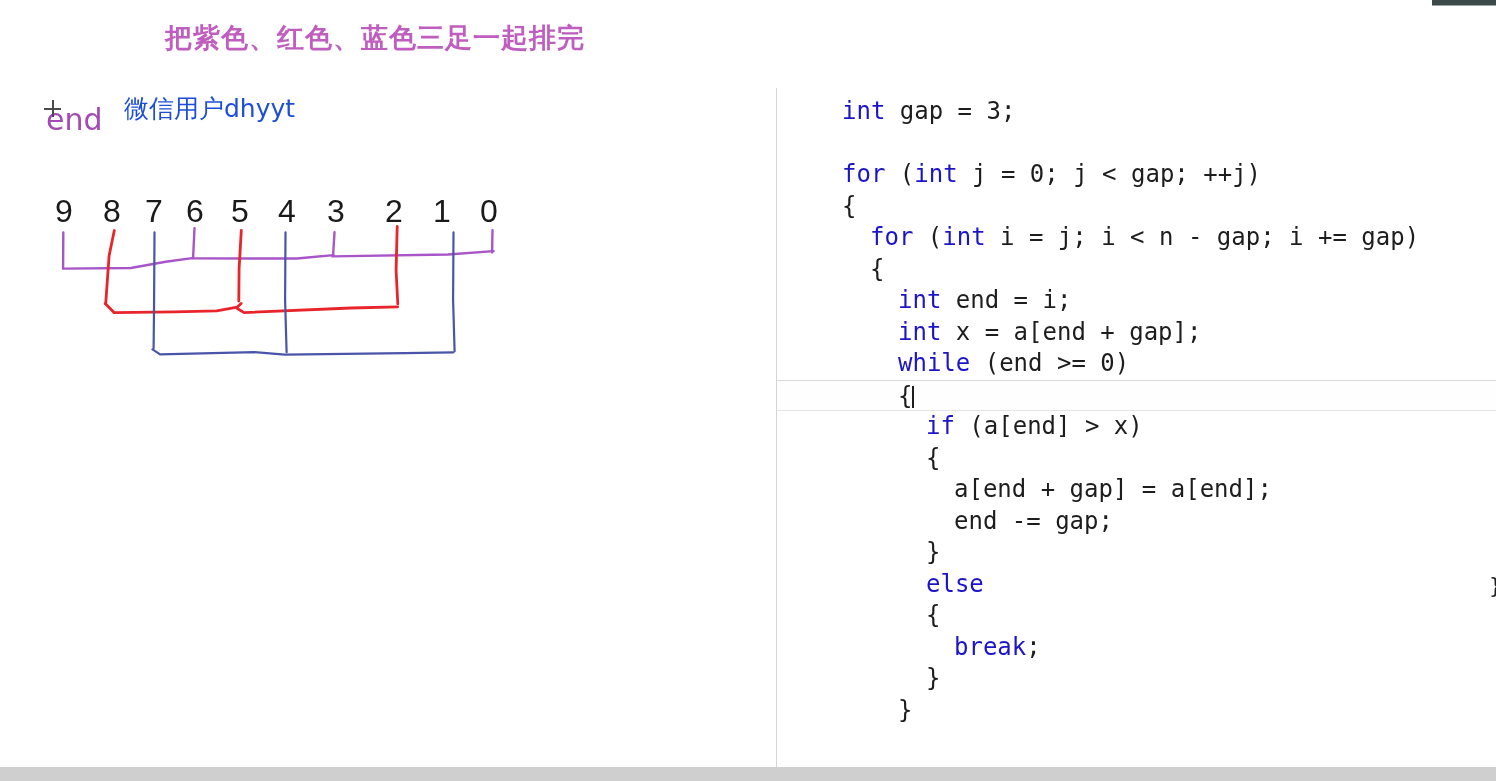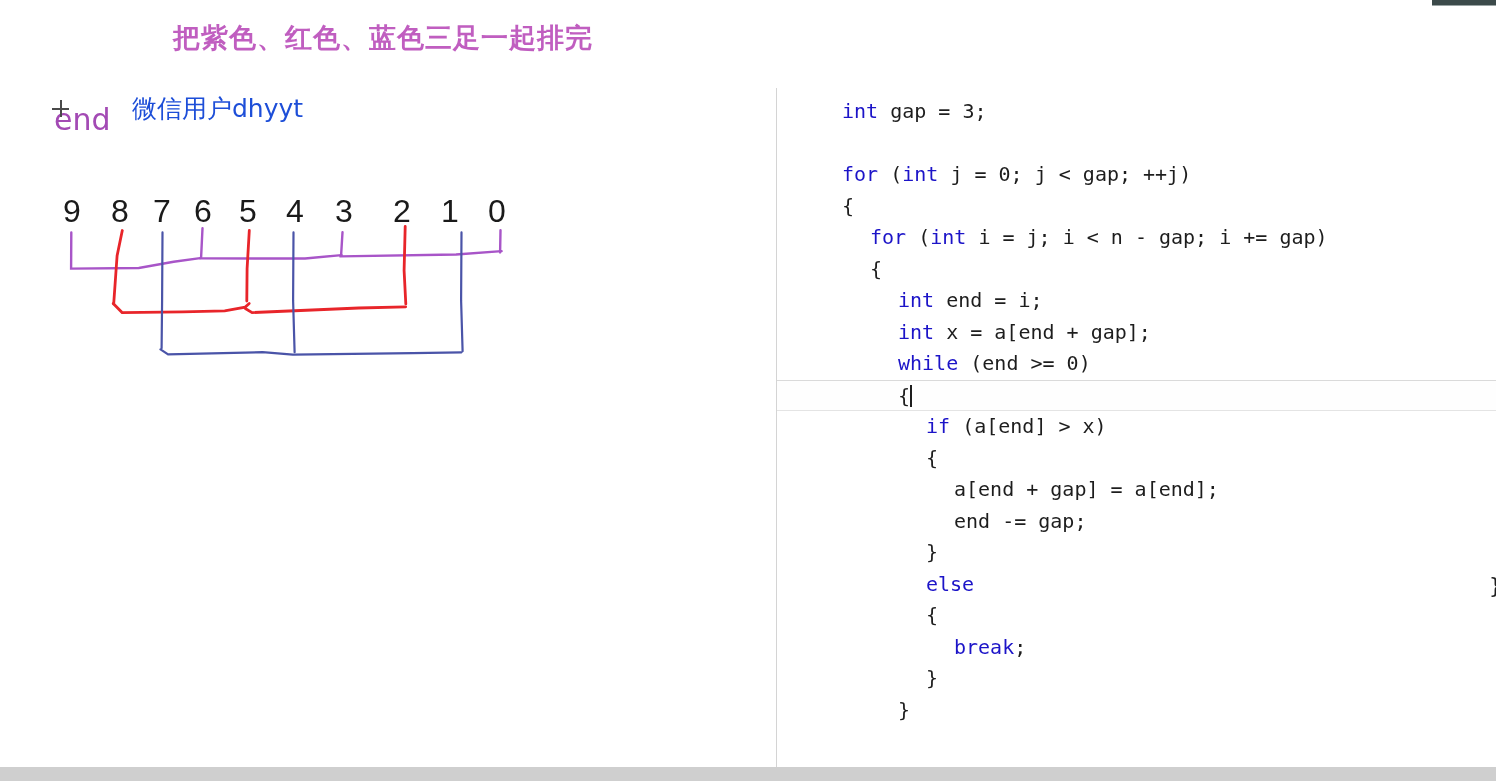--- a/index.html
+++ b/index.html
@@ -42,21 +42,21 @@
     left: 776px;
     top: 88px;
     width: 1px;
     height: 679px;
     background: #d4d4d4;
   }
 
   
   .left-panel {
     position: absolute;
-    left: 8px;
+    left: 0;
     top: 0;
     width: 776px;
     height: 767px;
     background: #ffffff;
   }
 
   .whiteboard-title {
     position: absolute;
     left: 165px;
     top: 20px;
@@ -148,21 +148,21 @@
     height: 767px;
     background: #ffffff;
     overflow: hidden;
   }
   .code-body {
     position: absolute;
     left: 0;
     top: 96px;
     width: 719px;
     font-family: "DejaVu Sans Mono", "Liberation Mono", monospace;
-    font-size: 20px;
+    font-size: 24px;
     line-height: 31.5px;
     color: #1d1d1d;
     white-space: pre;
   }
   .code-line {
     position: relative;
     height: 31.5px;
     padding-left: 65px;
     box-sizing: border-box;
   }

